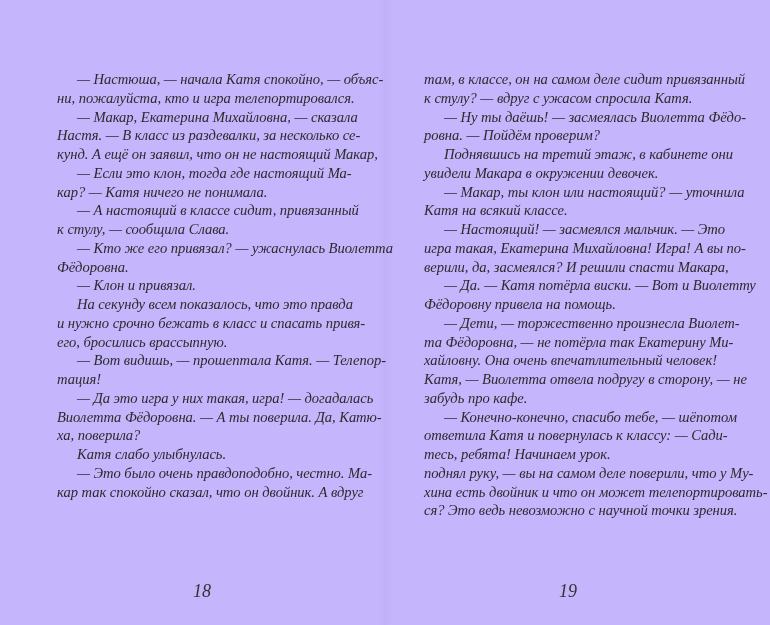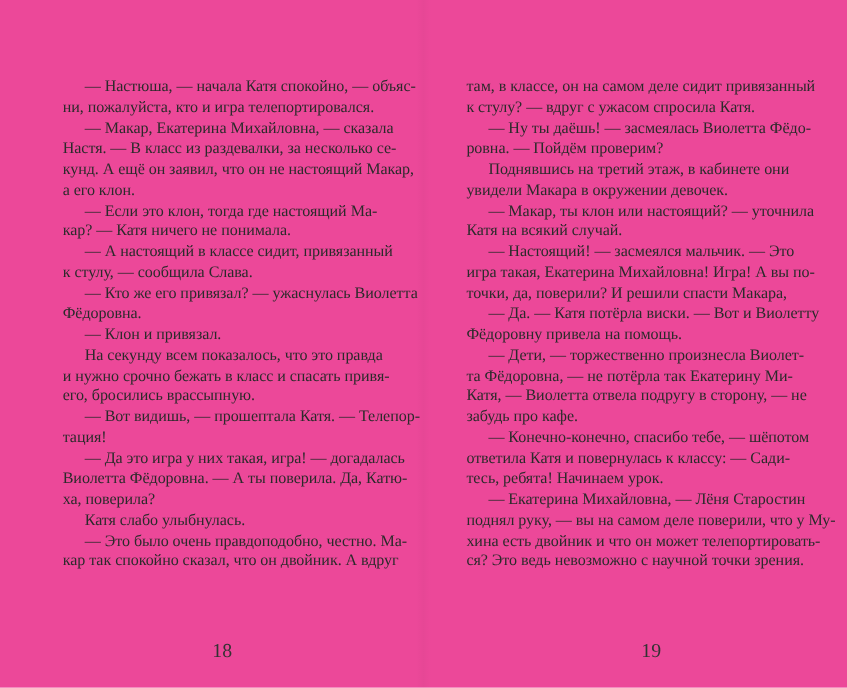--- a/index.html
+++ b/index.html
@@ -1,17 +1,17 @@
 <!DOCTYPE html>
 <html><head>
 <meta charset="utf-8">
 <style>
   html, body { margin: 0; padding: 0; background: #ffffff; }
   body { width: 770px; height: 625px; position: relative; overflow: hidden; }
-  .spread { position: absolute; inset: 0; background: #ec4899; }
+  .spread { position: absolute; inset: 0; background: #c4b5fd; font-style: italic; }
   .column {
     position: absolute;
     top: 70px;
     width: 286px;
     font-family: "Liberation Serif", "DejaVu Serif", serif;
     font-size: 14.6px;
     line-height: 18.75px;
     color: #2b2b2b;
     text-align: justify;
     letter-spacing: -0.05px;
@@ -22,39 +22,38 @@
   .line.last { text-align-last: left; }
   .line.indent { padding-left: 20px; }
   .page-number {
     position: absolute;
     top: 581px;
     font-family: "Liberation Serif", "DejaVu Serif", serif;
     font-size: 18px;
     color: #333333;
   }
   .pn-left { left: 193px; }
-  .pn-right { left: 559px; margin-left: 24px; }
+  .pn-right { left: 559px; }
   .spine-shadow {
     position: absolute; top: 0; bottom: 0; left: 378px; width: 14px;
     background: linear-gradient(to right, rgba(0,0,0,0) 0%, rgba(0,0,0,0.025) 50%, rgba(0,0,0,0) 100%);
   }
 </style>
 </head>
 <body>
 
 <div class="spread">
   <div class="spine-shadow"></div>
 
   <div class="column col-left">
       <span class="line indent">— Настюша, — начала Катя спокойно, — объяс-</span>
       <span class="line last">ни, пожалуйста, кто и игра телепортировался.</span>
       <span class="line indent">— Макар, Екатерина Михайловна, — сказала</span>
       <span class="line">Настя. — В класс из раздевалки, за несколько се-</span>
       <span class="line">кунд. А ещё он заявил, что он не настоящий Макар,</span>
-      <span class="line last">а его клон.</span>
       <span class="line indent">— Если это клон, тогда где настоящий Ма-</span>
       <span class="line last">кар? — Катя ничего не понимала.</span>
       <span class="line indent">— А настоящий в классе сидит, привязанный</span>
       <span class="line last">к стулу, — сообщила Слава.</span>
       <span class="line indent">— Кто же его привязал? — ужаснулась Виолетта</span>
       <span class="line last">Фёдоровна.</span>
       <span class="line indent last">— Клон и привязал.</span>
       <span class="line indent">На секунду всем показалось, что это правда</span>
       <span class="line">и нужно срочно бежать в класс и спасать привя-</span>
       <span class="line last">его, бросились врассыпную.</span>
@@ -68,34 +67,34 @@
       <span class="line">кар так спокойно сказал, что он двойник. А вдруг</span>
     </div>
   <div class="column col-right">
       <span class="line">там, в классе, он на самом деле сидит привязанный</span>
       <span class="line last">к стулу? — вдруг с ужасом спросила Катя.</span>
       <span class="line indent">— Ну ты даёшь! — засмеялась Виолетта Фёдо-</span>
       <span class="line last">ровна. — Пойдём проверим?</span>
       <span class="line indent">Поднявшись на третий этаж, в кабинете они</span>
       <span class="line last">увидели Макара в окружении девочек.</span>
       <span class="line indent">— Макар, ты клон или настоящий? — уточнила</span>
-      <span class="line last">Катя на всякий случай.</span>
+      <span class="line last">Катя на всякий классе.</span>
       <span class="line indent">— Настоящий! — засмеялся мальчик. — Это</span>
       <span class="line">игра такая, Екатерина Михайловна! Игра! А вы по-</span>
-      <span class="line">точки, да, поверили? И решили спасти Макара,</span>
+      <span class="line">верили, да, засмеялся? И решили спасти Макара,</span>
       <span class="line indent">— Да. — Катя потёрла виски. — Вот и Виолетту</span>
       <span class="line last">Фёдоровну привела на помощь.</span>
       <span class="line indent">— Дети, — торжественно произнесла Виолет-</span>
       <span class="line">та Фёдоровна, — не потёрла так Екатерину Ми-</span>
+      <span class="line">хайловну. Она очень впечатлительный человек!</span>
       <span class="line">Катя, — Виолетта отвела подругу в сторону, — не</span>
       <span class="line last">забудь про кафе.</span>
       <span class="line indent">— Конечно-конечно, спасибо тебе, — шёпотом</span>
       <span class="line">ответила Катя и повернулась к классу: — Сади-</span>
       <span class="line last">тесь, ребята! Начинаем урок.</span>
-      <span class="line indent">— Екатерина Михайловна, — Лёня Старостин</span>
       <span class="line">поднял руку, — вы на самом деле поверили, что у Му-</span>
       <span class="line">хина есть двойник и что он может телепортировать-</span>
       <span class="line last">ся? Это ведь невозможно с научной точки зрения.</span>
     </div>
 
   <div class="page-number pn-left">18</div>
   <div class="page-number pn-right">19</div>
 </div>
 
 </body></html>

